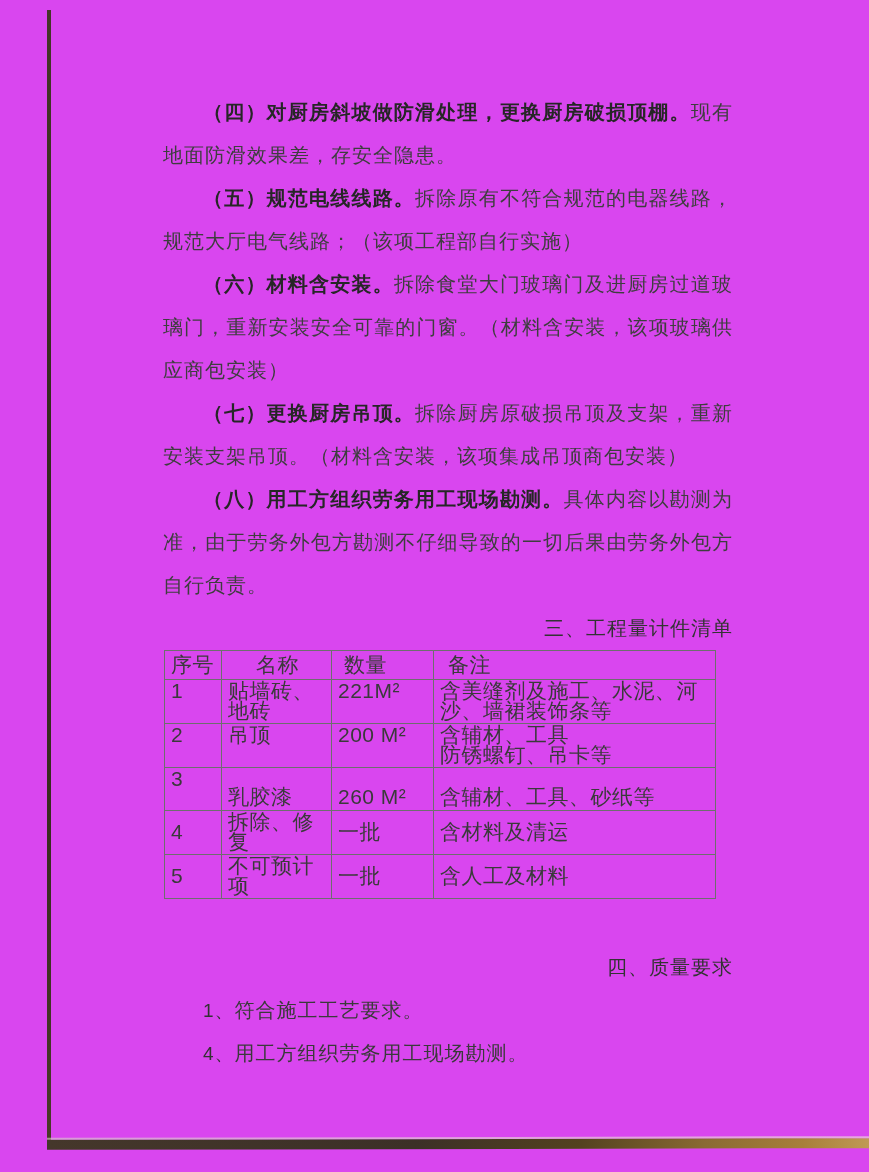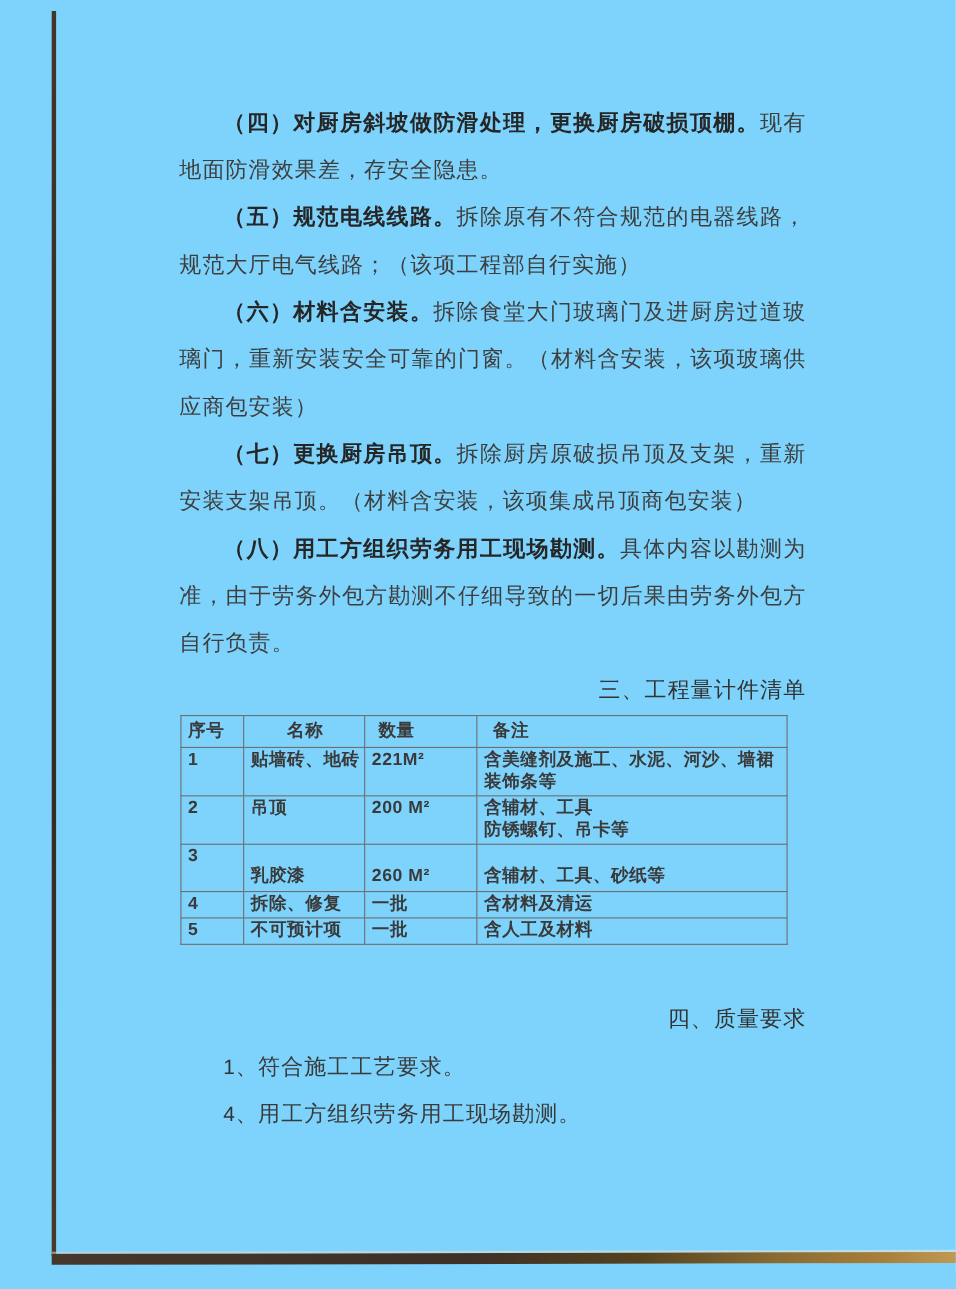--- a/index.html
+++ b/index.html
@@ -5,21 +5,21 @@
   html, body {
     margin: 0;
     padding: 0;
     background: #ffffff;
     font-family: "Liberation Serif", "DejaVu Serif", serif;
   }
   .page {
     position: relative;
     width: 869px;
     height: 1172px;
-    background: #7dd3fc;
+    background: #d946ef;
     overflow: hidden;
   }
   
   .binding-line {
     position: absolute;
     left: 47px;
     top: 10px;
     width: 4px;
     height: 1132px;
     background: linear-gradient(to bottom, #453629 0%, #342a20 40%, #3a2d23 75%, #4a3a2a 100%);
@@ -73,22 +73,22 @@
   
   table.qty-table {
     border-collapse: collapse;
     margin-left: 1px;
     width: 551px;
     table-layout: fixed;
     color: #3a3a3a;
   }
   table.qty-table th, table.qty-table td {
     border: 1px solid #6e6e6e;
-    font-weight: bold;
-    font-size: 16px;
+    font-weight: normal;
+    font-size: 21px;
     line-height: 20px;
     letter-spacing: 0.5px;
     padding: 1px 4px 2px 6px;
     overflow: hidden;
   }
   table.qty-table thead tr { height: 29px; }
   table.qty-table thead th { vertical-align: middle; text-align: left; }
   th.h-name { text-align: center !important; }
   th.h-qty  { padding-left: 12px !important; }
   th.h-remark { padding-left: 14px !important; }

